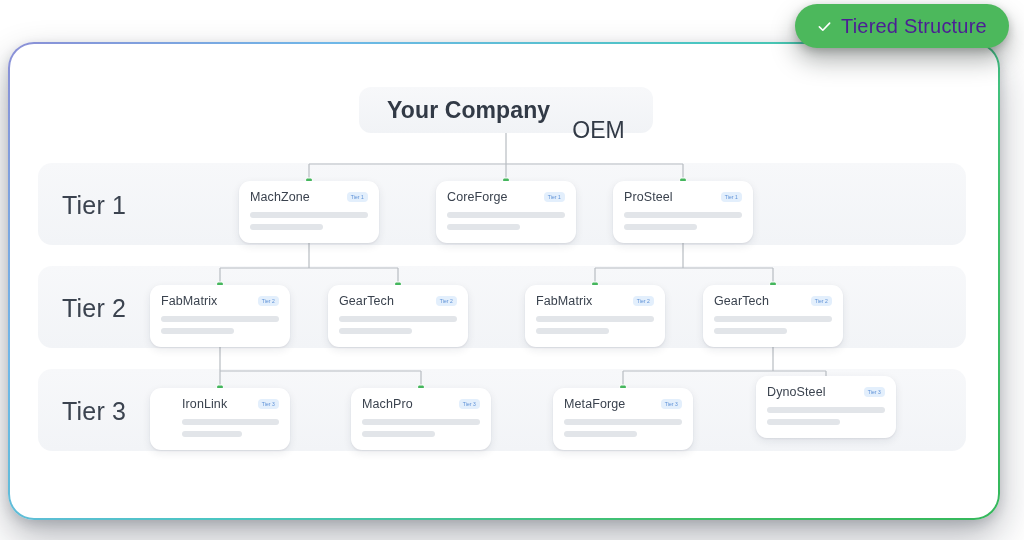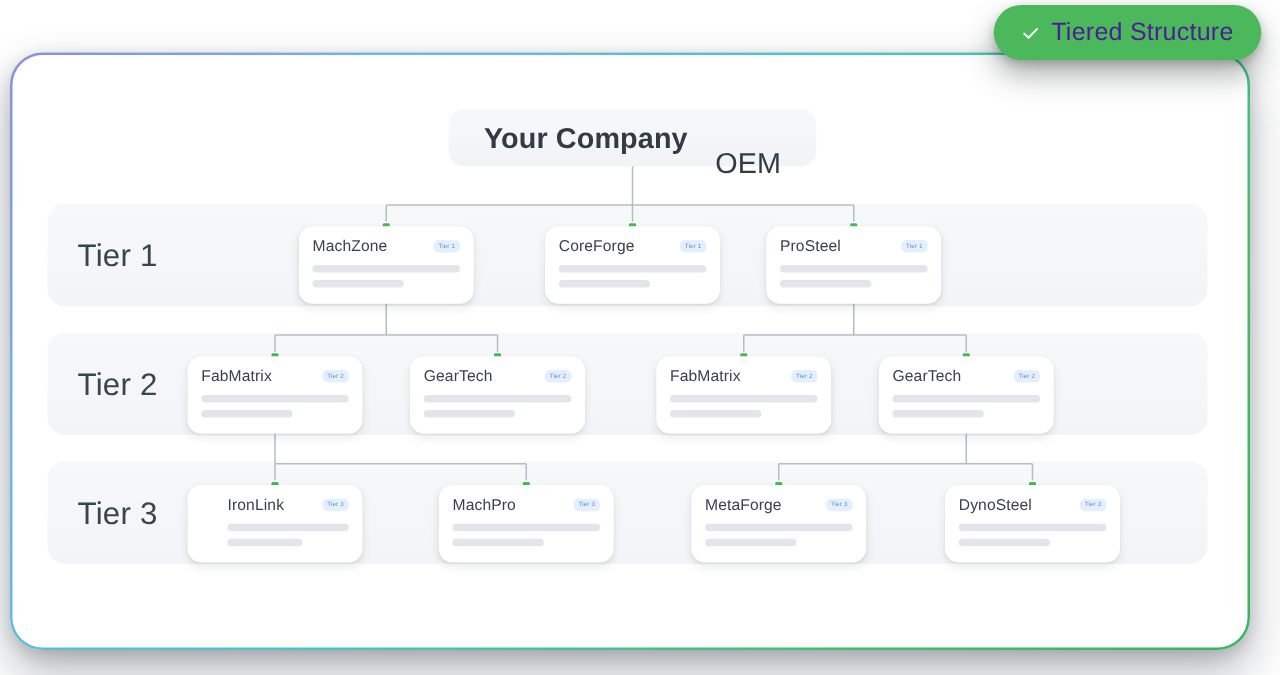--- a/index.html
+++ b/index.html
@@ -244,21 +244,21 @@
 
     <div class="card" style="left:543px;top:344px;">
       <div class="hdr">
         <span class="nm">MetaForge</span>
         <span class="tg">Tier 3</span>
       </div>
       <div class="bar b1"></div>
       <div class="bar b2"></div>
     </div>
 
-    <div class="card" style="left:746px;top:344px;">
+    <div class="card" style="left:746px;top:332px;">
       <div class="hdr">
         <span class="nm">DynoSteel</span>
         <span class="tg">Tier 3</span>
       </div>
       <div class="bar b1"></div>
       <div class="bar b2"></div>
     </div>
 
    </div>
   </div>

